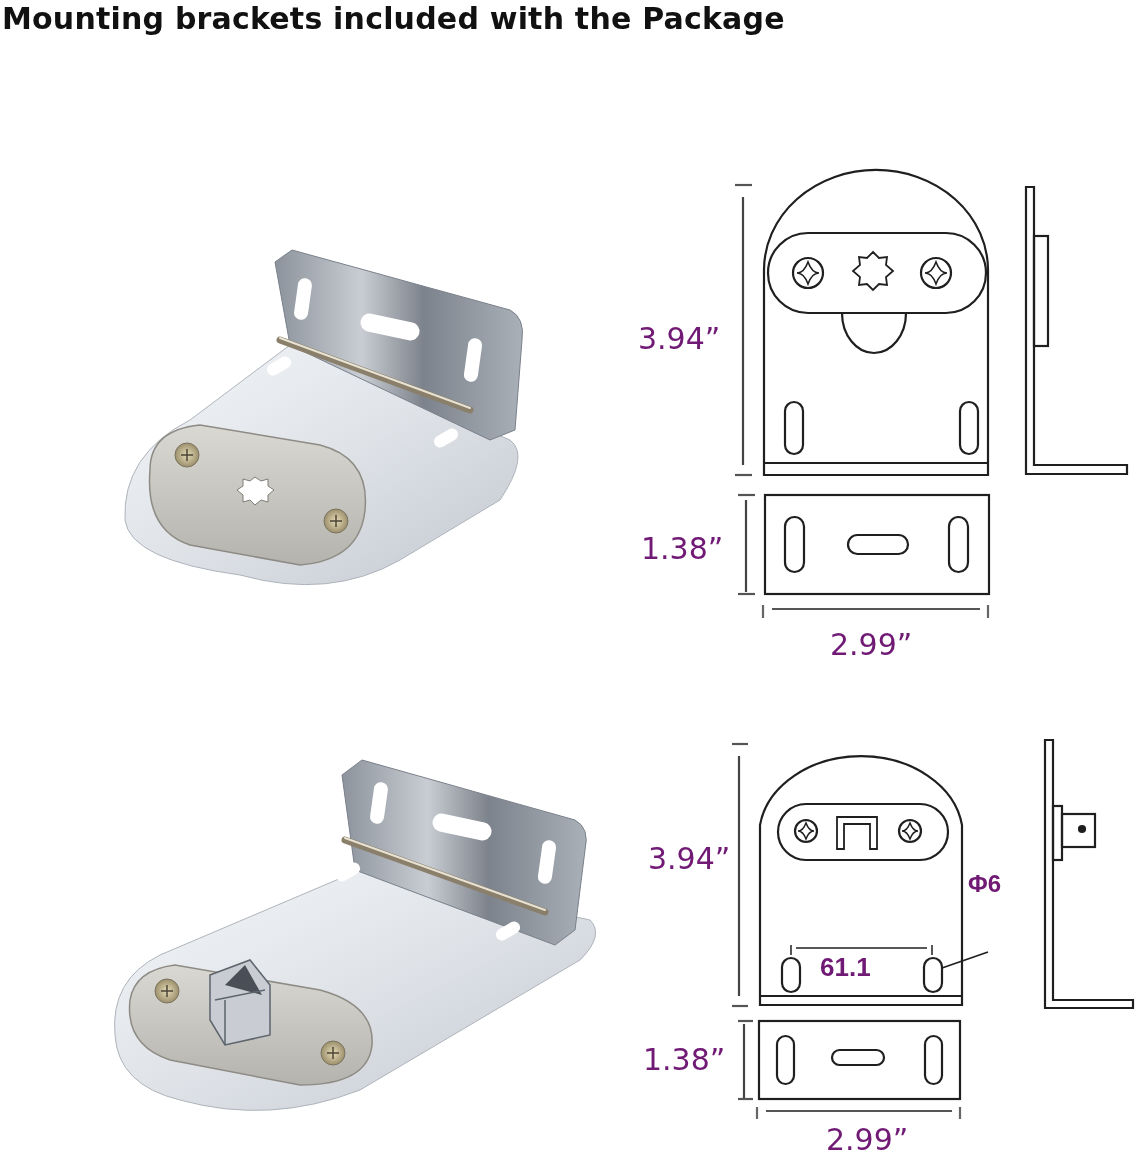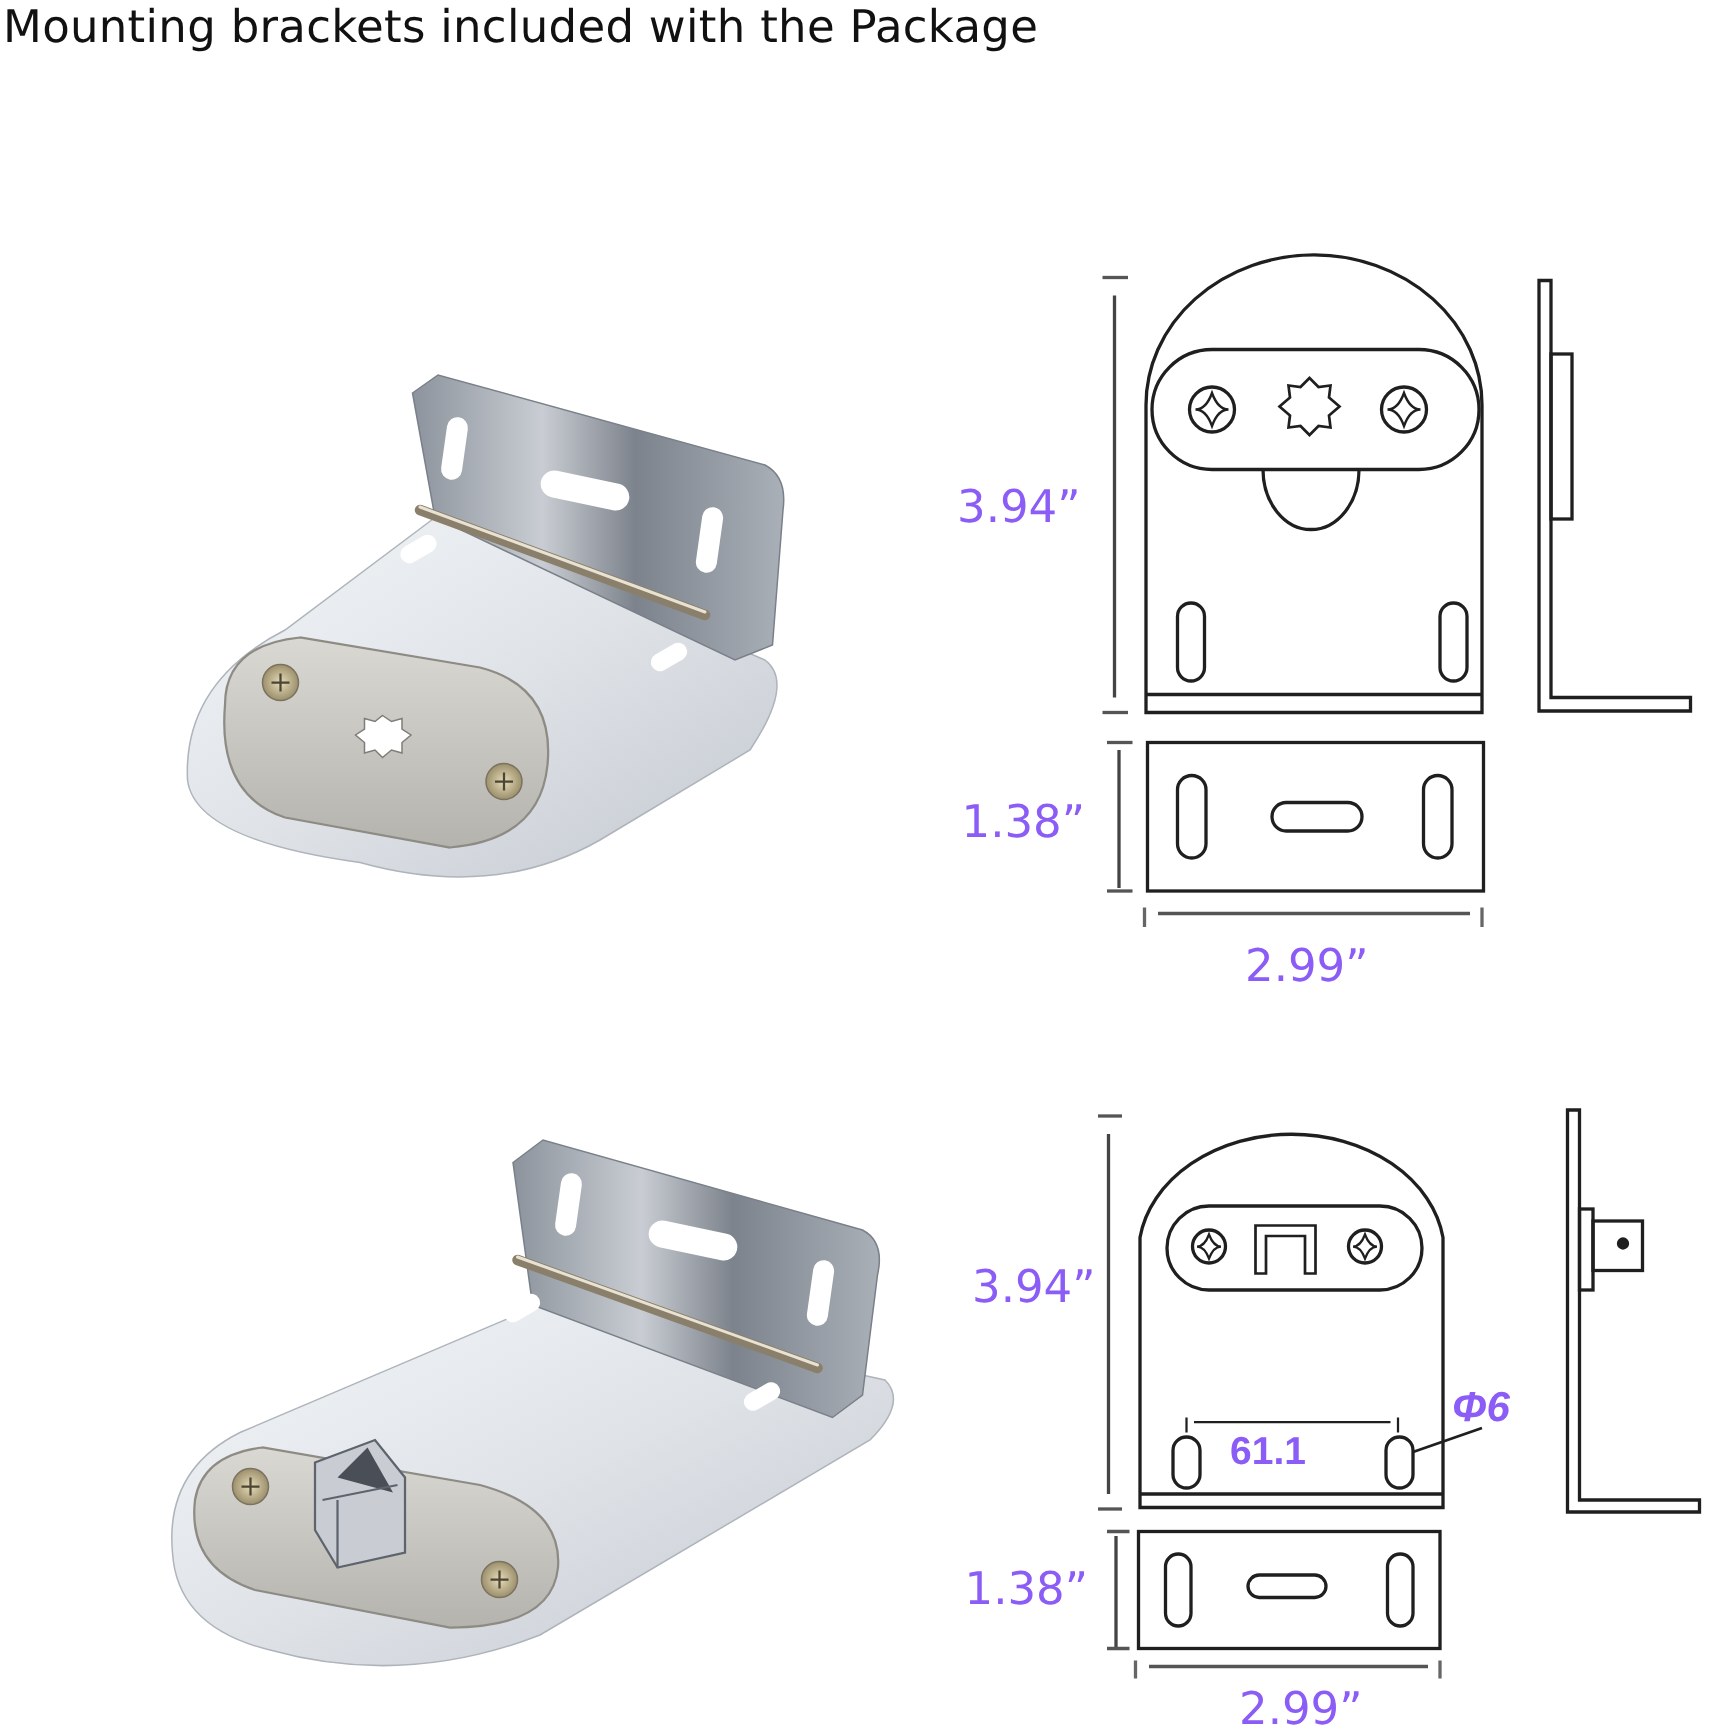--- a/index.html
+++ b/index.html
@@ -1,20 +1,20 @@
 <!DOCTYPE html>
 <html><head>
 <meta charset="utf-8">
 <style>
   html, body { margin:0; padding:0; background:#ffffff; }
   body { width:1143px; height:1157px; position:relative; overflow:hidden;
          font-family:"Liberation Sans", sans-serif; color:#111; }
   .title { position:absolute; left:2px; top:0px; font-size:30px; line-height:38px;
-           font-family:"DejaVu Sans", sans-serif; font-weight:400; letter-spacing:0.2px; color:#111; }
-  .dim { position:absolute; font-size:30px; font-family:"DejaVu Sans", sans-serif; color:#8b5cf6; line-height:34px; }
+           font-family:"DejaVu Sans", sans-serif; font-weight:700; letter-spacing:0.2px; color:#111; }
+  .dim { position:absolute; font-size:30px; font-family:"DejaVu Sans", sans-serif; color:#701a75; line-height:34px; }
   .layer { position:absolute; left:0; top:0; }
 </style>
 </head>
 <body>
 
 <div class="title">Mounting brackets included with the Package</div>
 
 <svg class="layer" width="1143" height="1157" viewBox="0 0 1143 1157">
   <defs>
     <linearGradient id="mBase" x1="0" y1="0" x2="1" y2="1">
@@ -166,13 +166,13 @@
 
 <div class="dim" style="left:638px;top:322px;">3.94”</div>
 <div class="dim" style="left:641px;top:532px;">1.38”</div>
 <div class="dim" style="left:830px;top:628px;">2.99”</div>
 
 <div class="dim" style="left:648px;top:842px;">3.94”</div>
 <div class="dim" style="left:643px;top:1043px;">1.38”</div>
 <div class="dim" style="left:826px;top:1123px;">2.99”</div>
 
 <div class="dim" style="left:820px;top:950px;font-size:26px;font-weight:bold;font-family:'Liberation Sans',sans-serif;">61.1</div>
-<div class="dim" style="left:968px;top:921px;font-size:28px;font-weight:bold;font-family:'Liberation Sans',sans-serif;font-style:italic;">Φ6</div>
+<div class="dim" style="left:968px;top:867px;font-size:24px;font-weight:bold;font-family:'Liberation Sans',sans-serif;">Φ6</div>
 
 </body></html>

